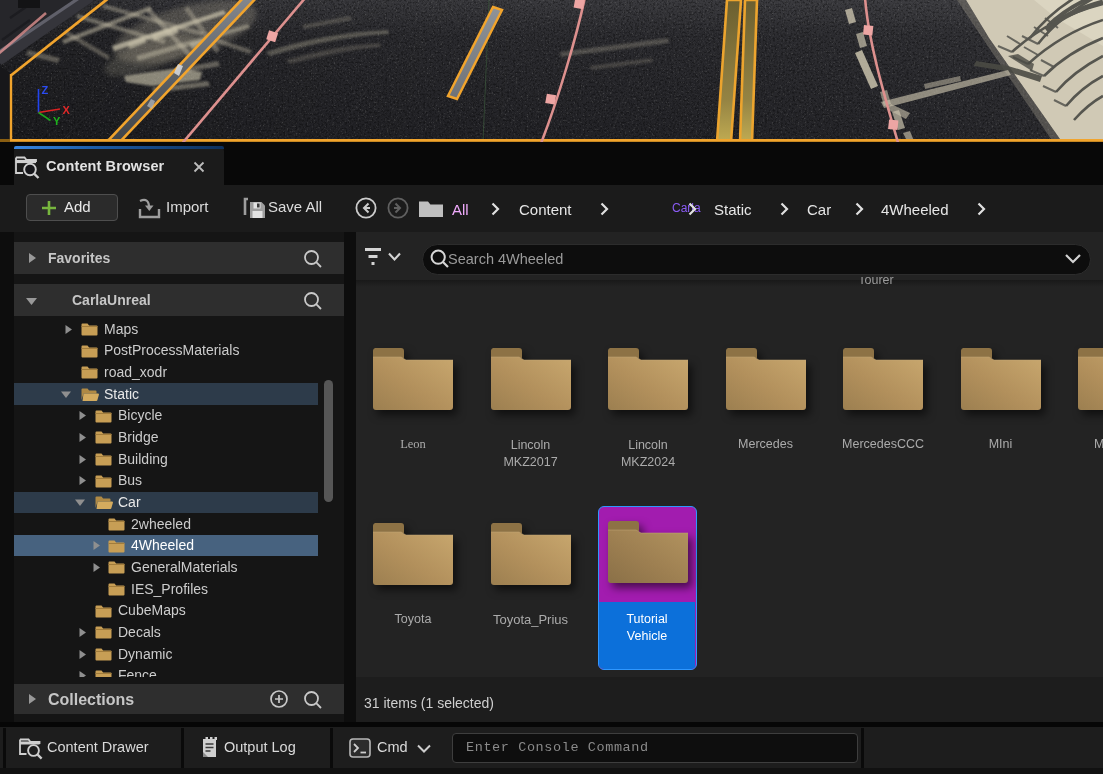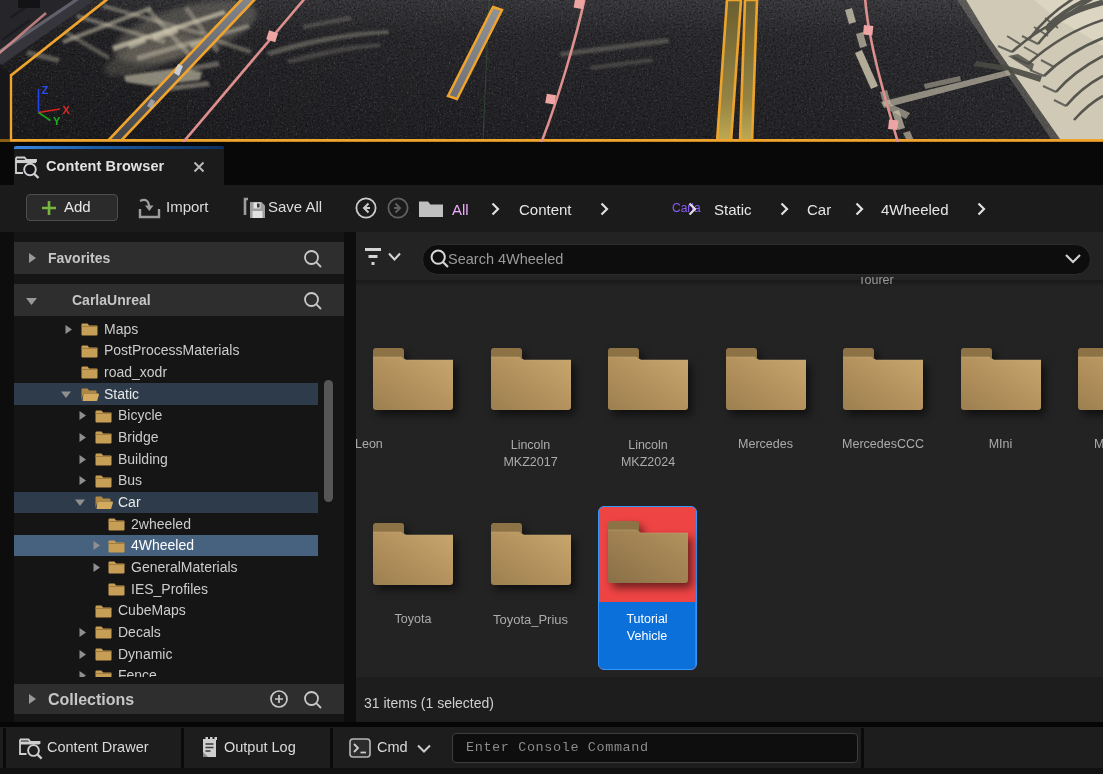--- a/index.html
+++ b/index.html
@@ -482,40 +482,40 @@
   <svg class="abs" style="left:960.5px;top:346px;filter:drop-shadow(4px 5px 4px rgba(0,0,0,0.55));" width="80" height="64" viewBox="0 0 80 64">
       <path d="M2,2 h26 a3,3 0 0 1 3,3 v7 h-31 v-7 a3,3 0 0 1 2,-3 z" fill="#8d7245"></path>
       <path d="M0,11 h28 l5,3 h47 v47 a3,3 0 0 1 -3,3 h-74 a3,3 0 0 1 -3,-3 z" fill="url(#gA)"></path>
       <path d="M0,11 h28 l5,3 h47" stroke="#c5a77a" stroke-width="1" fill="none" opacity="0.5"></path>
     </svg>
   <svg class="abs" style="left:1078px;top:346px;filter:drop-shadow(4px 5px 4px rgba(0,0,0,0.55));" width="80" height="64" viewBox="0 0 80 64">
       <path d="M2,2 h26 a3,3 0 0 1 3,3 v7 h-31 v-7 a3,3 0 0 1 2,-3 z" fill="#8d7245"></path>
       <path d="M0,11 h28 l5,3 h47 v47 a3,3 0 0 1 -3,3 h-74 a3,3 0 0 1 -3,-3 z" fill="url(#gA)"></path>
       <path d="M0,11 h28 l5,3 h47" stroke="#c5a77a" stroke-width="1" fill="none" opacity="0.5"></path>
     </svg>
-  <div class="abs" style="left:355px;top:437px;width:116px;font-size:12.5px;color:#ababab;">Leon</div>
+  <div class="abs" style="left:355px;top:437px;width:116px;text-align:center;font-size:12.5px;color:#ababab;font-family:Liberation Serif, serif;">Leon</div>
   <div class="abs" style="left:472.5px;top:437px;width:116px;text-align:center;font-size:12.5px;color:#ababab;line-height:16.5px;">Lincoln<br>MKZ2017</div>
   <div class="abs" style="left:590px;top:437px;width:116px;text-align:center;font-size:12.5px;color:#ababab;line-height:16.5px;">Lincoln<br>MKZ2024</div>
   <div class="abs" style="left:707.5px;top:437px;width:116px;text-align:center;font-size:12.5px;color:#ababab;">Mercedes</div>
   <div class="abs" style="left:825px;top:437px;width:116px;text-align:center;font-size:12.5px;color:#ababab;">MercedesCCC</div>
   <div class="abs" style="left:942.5px;top:437px;width:116px;text-align:center;font-size:12.5px;color:#ababab;">MIni</div>
   <div class="abs" style="left:1060px;top:437px;width:116px;text-align:center;font-size:12.5px;color:#ababab;">Mustang</div>
   <svg class="abs" style="left:373px;top:521px;filter:drop-shadow(4px 5px 4px rgba(0,0,0,0.55));" width="80" height="64" viewBox="0 0 80 64">
       <path d="M2,2 h26 a3,3 0 0 1 3,3 v7 h-31 v-7 a3,3 0 0 1 2,-3 z" fill="#8d7245"></path>
       <path d="M0,11 h28 l5,3 h47 v47 a3,3 0 0 1 -3,3 h-74 a3,3 0 0 1 -3,-3 z" fill="url(#gA)"></path>
       <path d="M0,11 h28 l5,3 h47" stroke="#c5a77a" stroke-width="1" fill="none" opacity="0.5"></path>
     </svg>
   <div class="abs" style="left:355px;top:612px;width:116px;text-align:center;font-size:12.5px;color:#ababab;">Toyota</div>
   <svg class="abs" style="left:490.5px;top:521px;filter:drop-shadow(4px 5px 4px rgba(0,0,0,0.55));" width="80" height="64" viewBox="0 0 80 64">
       <path d="M2,2 h26 a3,3 0 0 1 3,3 v7 h-31 v-7 a3,3 0 0 1 2,-3 z" fill="#8d7245"></path>
       <path d="M0,11 h28 l5,3 h47 v47 a3,3 0 0 1 -3,3 h-74 a3,3 0 0 1 -3,-3 z" fill="url(#gA)"></path>
       <path d="M0,11 h28 l5,3 h47" stroke="#c5a77a" stroke-width="1" fill="none" opacity="0.5"></path>
     </svg>
   <div class="abs" style="left:472.5px;top:612px;width:116px;text-align:center;font-size:13px;color:#ababab;">Toyota_Prius</div>
-  <div class="abs" style="left:598px;top:506px;width:99px;height:164px;border:1.5px solid #2f97ff;border-radius:6px;background:#ef4444;overflow:hidden;">
+  <div class="abs" style="left:598px;top:506px;width:99px;height:164px;border:1.5px solid #2f97ff;border-radius:6px;background:#a21caf;overflow:hidden;">
       <div class="abs" style="left:0;top:95px;width:96px;height:67px;background:#0c70da;"></div>
       <div class="abs" style="left:0;top:104px;width:96px;text-align:center;font-size:12.5px;color:#ffffff;line-height:16.5px;">Tutorial<br>Vehicle</div>
     </div>
   <svg class="abs" style="left:608px;top:519px;filter:drop-shadow(4px 5px 4px rgba(0,0,0,0.55));" width="80" height="64" viewBox="0 0 80 64">
       <path d="M2,2 h26 a3,3 0 0 1 3,3 v7 h-31 v-7 a3,3 0 0 1 2,-3 z" fill="#8d7245"></path>
       <path d="M0,11 h28 l5,3 h47 v47 a3,3 0 0 1 -3,3 h-74 a3,3 0 0 1 -3,-3 z" fill="url(#gB)"></path>
       <path d="M0,11 h28 l5,3 h47" stroke="#c5a77a" stroke-width="1" fill="none" opacity="0.5"></path>
     </svg>
 
   <div class="abs" style="left:356px;top:677px;width:747px;height:45px;background:#1d1d1d;"></div>

